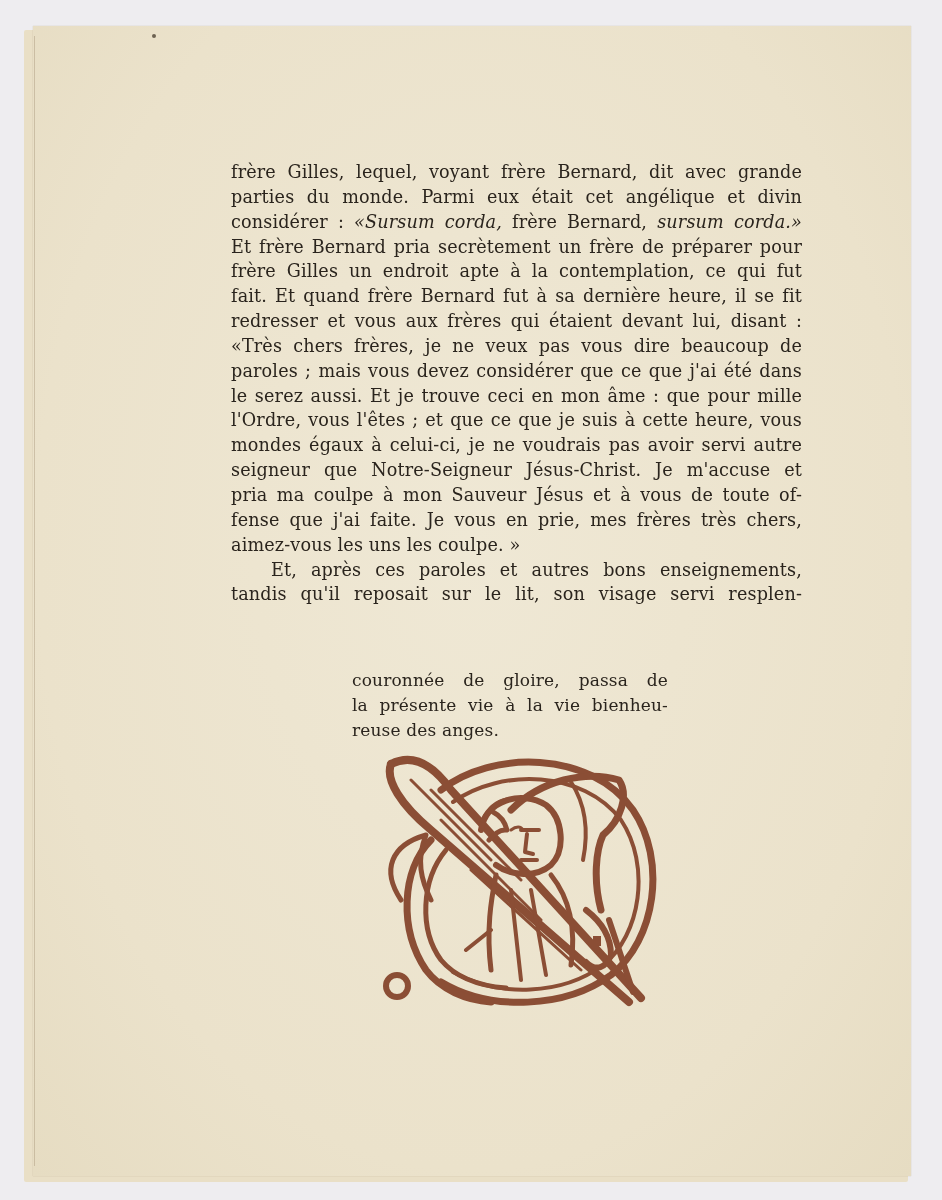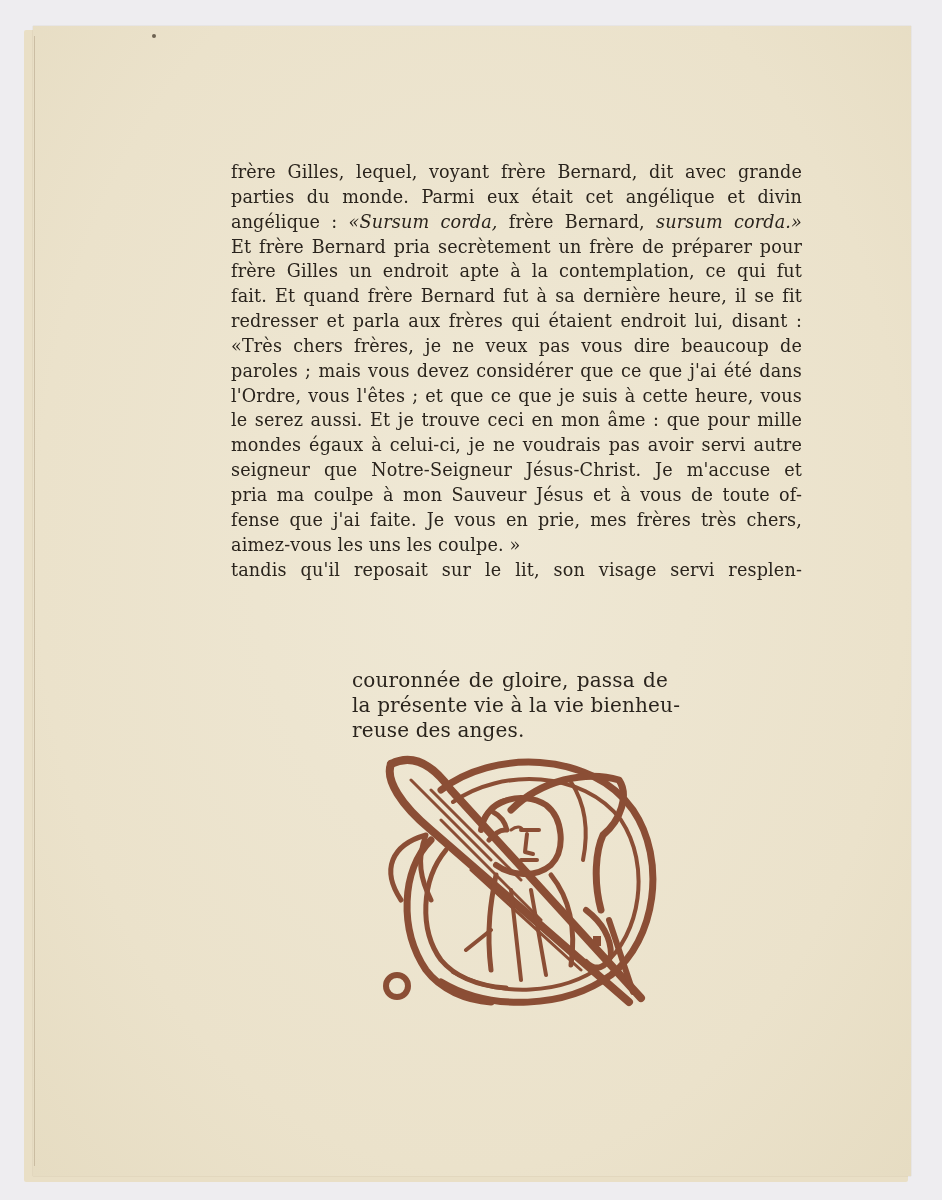--- a/index.html
+++ b/index.html
@@ -40,53 +40,54 @@
     text-align: justify;
     text-align-last: justify;
     white-space: nowrap;
     height: 24.85px;
   }
   .line.last { text-align-last: left; }
   .line.indent { padding-left: 40px; }
   .it { font-style: italic; margin-top: 28px; }
   .tail {
     position: absolute; left: 319px; top: 642px; width: 316px;
-    color: #2a241d; font-size: 20px; line-height: 24.85px; letter-spacing: 0.15px;
+    color: #2a241d; font-size: 17px; line-height: 24.85px; letter-spacing: 0.15px;
   }
   .tail .line { text-align: justify; text-align-last: justify; }
   .tail .line.last { text-align-last: left; }
   .vignette {
     position: absolute; left: 338px; top: 724px; width: 296px; height: 260px;
   }
 </style>
 </head>
 <body>
 
 <div class="sheet-under"></div>
 <div class="sheet">
   <div class="sheet-edge-line"></div>
   <div class="speck"></div>
 
   <div class="text-block">
     <span class="line">frère Gilles, lequel, voyant frère Bernard, dit avec grande</span>
     <span class="line">parties du monde. Parmi eux était cet angélique et divin</span>
-    <span class="line"><span>angélique : </span><span class="it">«Sursum corda,</span><span> frère Bernard, </span><span class="it">sursum corda.»</span></span>
+    <span class="line"><span>considérer : </span><span class="it">«Sursum corda,</span><span> frère Bernard, </span><span class="it">sursum corda.»</span></span>
     <span class="line">Et frère Bernard pria secrètement un frère de préparer pour</span>
     <span class="line">frère Gilles un endroit apte à la contemplation, ce qui fut</span>
     <span class="line">fait. Et quand frère Bernard fut à sa dernière heure, il se fit</span>
-    <span class="line">redresser et parla aux frères qui étaient endroit lui, disant :</span>
+    <span class="line">redresser et vous aux frères qui étaient devant lui, disant :</span>
     <span class="line">«Très chers frères, je ne veux pas vous dire beaucoup de</span>
     <span class="line">paroles ; mais vous devez considérer que ce que j'ai été dans</span>
+    <span class="line">le serez aussi. Et je trouve ceci en mon âme : que pour mille</span>
     <span class="line">l'Ordre, vous l'êtes ; et que ce que je suis à cette heure, vous</span>
-    <span class="line">le serez aussi. Et je trouve ceci en mon âme : que pour mille</span>
     <span class="line">mondes égaux à celui-ci, je ne voudrais pas avoir servi autre</span>
     <span class="line">seigneur que Notre-Seigneur Jésus-Christ. Je m'accuse et</span>
     <span class="line">pria ma coulpe à mon Sauveur Jésus et à vous de toute of-</span>
     <span class="line">fense que j'ai faite. Je vous en prie, mes frères très chers,</span>
     <span class="line last">aimez-vous les uns les coulpe. »</span>
+    <span class="line indent">Et, après ces paroles et autres bons enseignements,</span>
     <span class="line">tandis qu'il reposait sur le lit, son visage servi resplen-</span>
   </div>
 
   <div class="tail">
     <span class="line">couronnée de gloire, passa de</span>
     <span class="line">la présente vie à la vie bienheu-</span>
     <span class="line last">reuse des anges.</span>
   </div>
 
   <div class="vignette">

